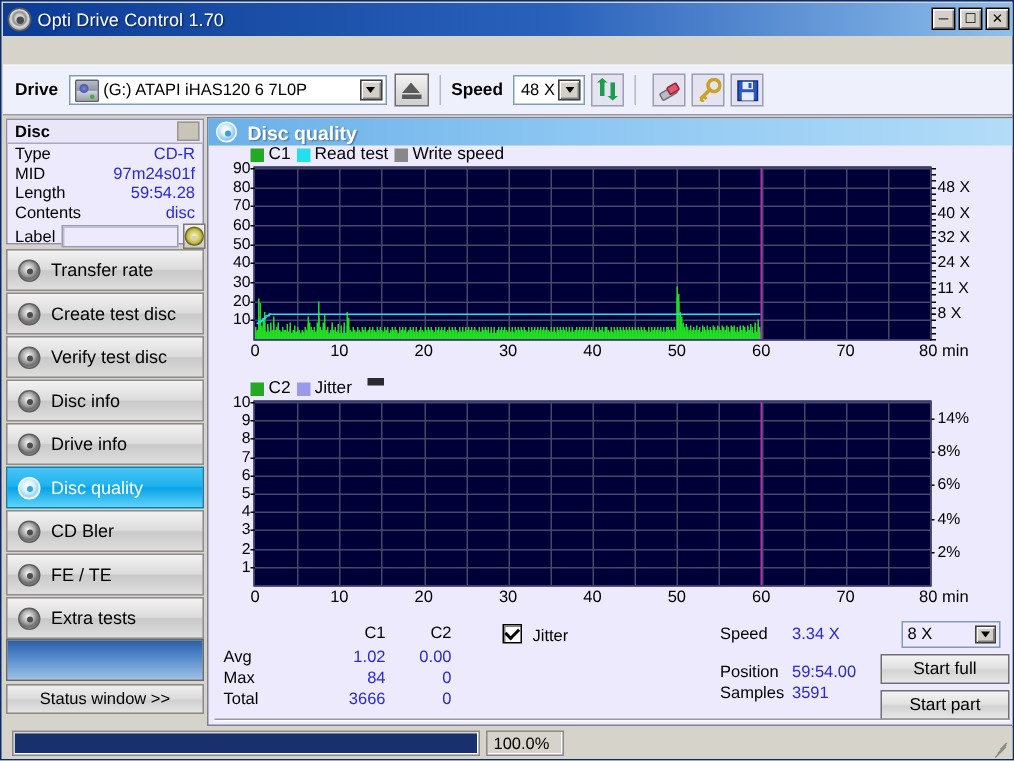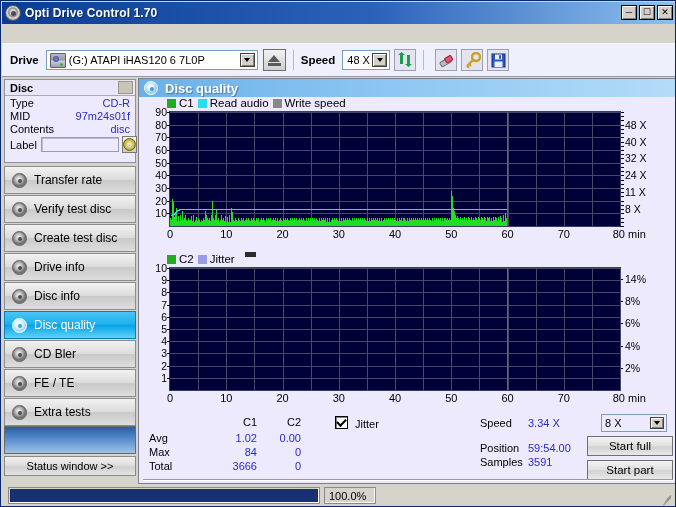--- a/index.html
+++ b/index.html
@@ -30,21 +30,21 @@
     border-radius: 50%;
     background: radial-gradient(circle at 50% 45%, #efefef 0%, #c9c9c9 28%, #8d8d8d 42%, #dcdcdc 55%, #9a9a9a 75%, #6e6e6e 100%);
     border: 1px solid #5a5a5a;
     position: relative;
   }
   #titlebar .tb-icon::after{
     content:""; position:absolute; left:5px; top:5px; width:5px; height:5px;
     background:#4a4a4a; border-radius:50%;
   }
   #titlebar .tb-title {
-    color: #ffffff; font-weight: bold; font-size: 12px;
+    color: #ffffff; font-weight: normal; font-size: 12px;
     text-shadow: 1px 1px 1px rgba(0,0,0,.45);
     letter-spacing: .1px;
   }
   #winbtns { position: absolute; right: 3px; top: 3px; display: flex; gap: 2px; }
   .winbtn {
     width: 16px; height: 15px; background: #d4d0c8;
     border: 1px solid #000; display: flex; align-items: center; justify-content: center;
     font-size: 9px; color: #000; font-family: "Liberation Sans", sans-serif;
     box-shadow: inset 1px 1px 0 #fff, inset -1px -1px 0 #808080;
     line-height: 1;
@@ -372,52 +372,56 @@
       </div>
       <div class="disc-row">
         <span>Type</span>
         <span class="val">CD-R</span>
       </div>
       <div class="disc-row">
         <span>MID</span>
         <span class="val">97m24s01f</span>
       </div>
       <div class="disc-row">
+        <span>Length</span>
+        <span class="val">59:54.28</span>
+      </div>
+      <div class="disc-row">
         <span>Contents</span>
         <span class="val">disc</span>
       </div>
       <div id="label-row">
         <span class="lbl">Label</span>
         <input id="label-input" type="text" value="" style="">
         <div id="label-disc-btn">
           <span class="cd"></span>
         </div>
       </div>
     </div>
 
     <div id="navlist">
       <div class="navitem">
         <span class="nav-icon"></span>
         <span>Transfer rate</span>
       </div>
       <div class="navitem">
         <span class="nav-icon"></span>
-        <span>Verify test disc</span>
+        <span>Create test disc</span>
       </div>
       <div class="navitem">
         <span class="nav-icon"></span>
-        <span>Create test disc</span>
+        <span>Verify test disc</span>
+      </div>
+      <div class="navitem">
+        <span class="nav-icon"></span>
+        <span>Disc info</span>
       </div>
       <div class="navitem">
         <span class="nav-icon"></span>
         <span>Drive info</span>
-      </div>
-      <div class="navitem">
-        <span class="nav-icon"></span>
-        <span>Disc info</span>
       </div>
       <div class="navitem active">
         <span class="nav-icon"></span>
         <span>Disc quality</span>
       </div>
       <div class="navitem">
         <span class="nav-icon"></span>
         <span>CD Bler</span>
       </div>
       <div class="navitem">
@@ -441,21 +445,21 @@
     </div>
 
     <div class="chart-block" id="chart1">
       <div class="legend">
         <span class="item">
           <span class="sw" style="background:#22aa22"></span>
           <span>C1</span>
         </span>
         <span class="item">
           <span class="sw" style="background:#22e0f0"></span>
-          <span>Read audio</span>
+          <span>Read test</span>
         </span>
         <span class="item">
           <span class="sw" style="background:#888888"></span>
           <span>Write speed</span>
         </span>
       </div>
       <div class="plot" id="plot1">
         <div class="yticks-left" id="p1-yl">
             <div class="ytick" style="top: 101.333px;">10</div>
             <div class="ytick" style="top: 88.6667px;">20</div>

